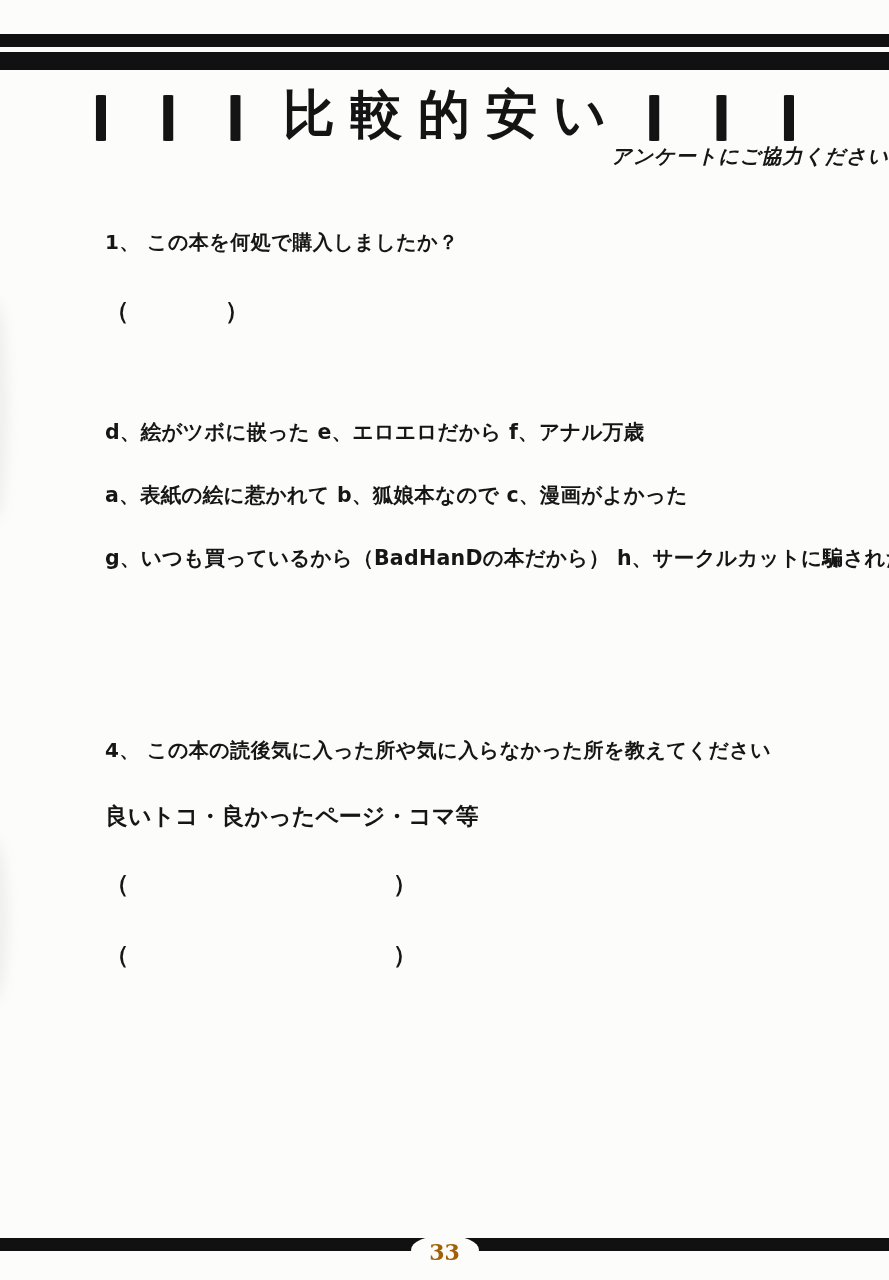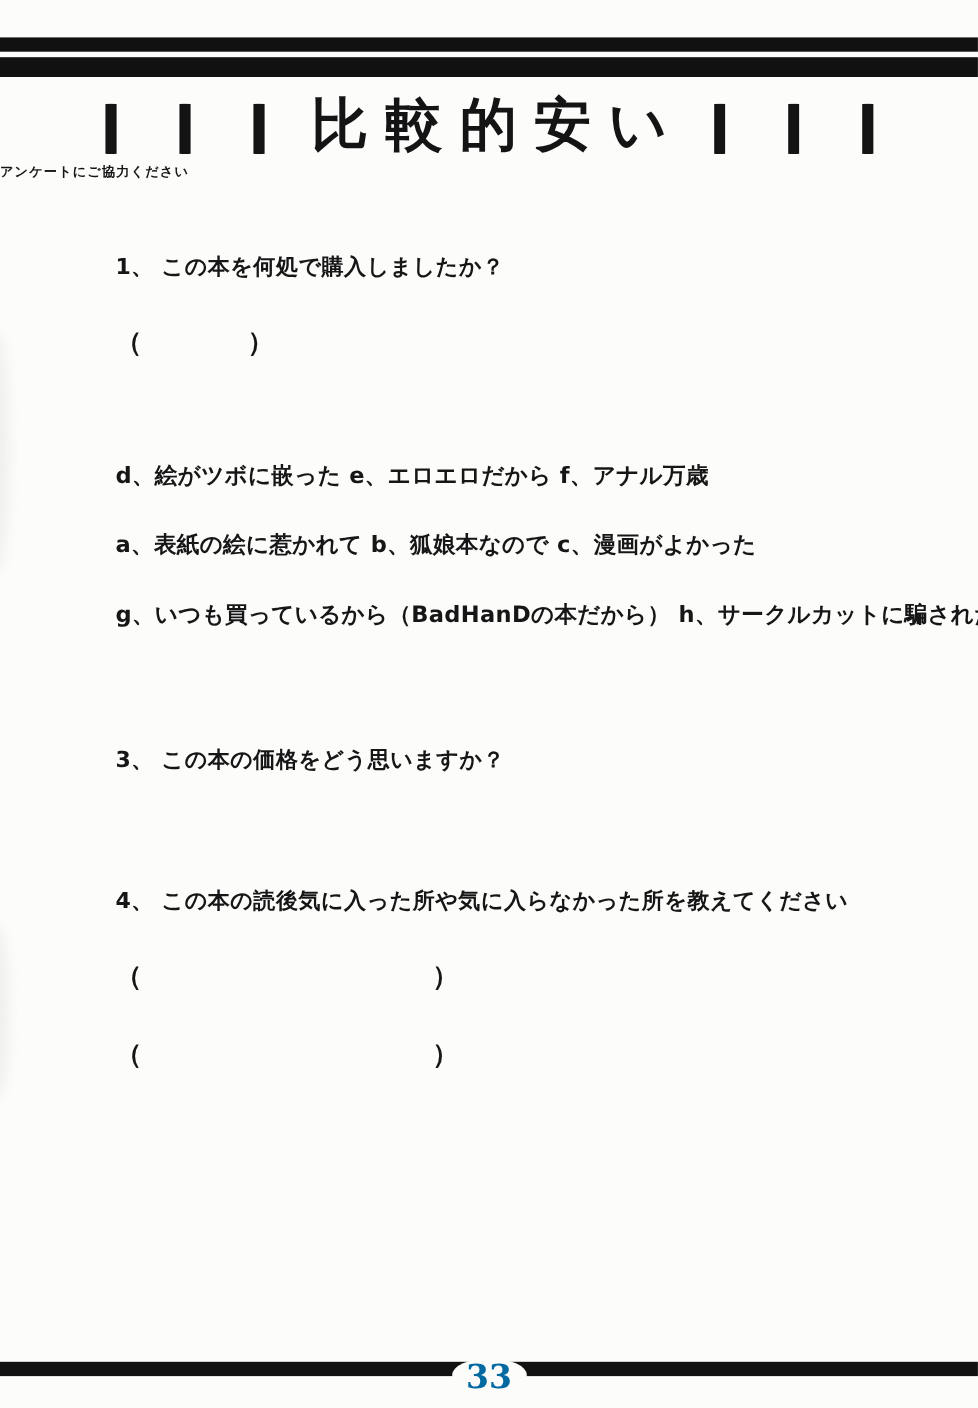--- a/index.html
+++ b/index.html
@@ -13,21 +13,21 @@
   .rule{position:absolute;left:0;right:0;background:#111;}
   .rule-thin{top:34px;height:13px;}
   .rule-thick{top:52px;height:18px;}
   
   .rule-bottom{top:1238px;height:13px;}
   .page-oval{
     position:absolute;top:1235px;left:50%;transform:translateX(-50%);
     width:68px;height:30px;background:#fcfcfb;border-radius:50%;
     display:flex;align-items:center;justify-content:center;z-index:2;
   }
-  .page-num{font-family:"DejaVu Serif",serif;font-size:30px;font-weight:700;color:#0369a1;margin-top:4px;}
+  .page-num{font-family:"DejaVu Serif",serif;font-size:22px;font-weight:700;color:#a16207;margin-top:4px;}
   
   .smudge{position:absolute;background:#c9c9c9;opacity:.25;filter:blur(6px);border-radius:50%;}
   .smudge1{left:-14px;top:300px;width:22px;height:220px;}
   .smudge2{left:-16px;top:840px;width:24px;height:160px;}
 
   .content{position:absolute;top:85px;left:0;right:0;}
 
   
   .title-row{
     display:flex;justify-content:center;align-items:center;gap:26px;
@@ -36,22 +36,23 @@
   .title-kanji{
     font-family:"DejaVu Serif",serif;font-size:52px;font-weight:700;
     letter-spacing:0.30em;margin-right:-0.30em;color:#141414;
   }
   .title-bars{
     font-size:44px;letter-spacing:0.55em;margin-right:-0.55em;color:#141414;
     text-shadow:1px 0 currentColor,2px 0 currentColor,3px 0 currentColor,
                -1px 0 currentColor,-2px 0 currentColor,-3px 0 currentColor;
   }
   .subtitle{
-    text-align:left;font-size:12px;line-height:22px;margin-top:2px;
+    text-align:right;font-size:20px;line-height:22px;margin-top:2px;
     letter-spacing:1px;
+    font-style:italic;
   }
 
   .questions{padding:0 40px 0 105px;}
   .qb{white-space:pre;}
   .q1{margin-top:22px;} .q2{margin-top:16px;} .q3{margin-top:28px;}
   .q4{margin-top:22px;}
   .h{font-size:20px;line-height:30px;letter-spacing:0.5px;}
   .h .qnum{margin-right:7px;}
   .opt{font-size:20.5px;line-height:25px;letter-spacing:0.3px;}
   .blank{font-size:24px;line-height:33px;}
@@ -81,25 +82,25 @@
       <div class="blank">（　　　　）</div>
     </div>
 
     <div class="qb q2">
       <div class="opt">d、絵がツボに嵌った e、エロエロだから f、アナル万歳</div>
       <div class="opt">a、表紙の絵に惹かれて b、狐娘本なので c、漫画がよかった</div>
       <div class="opt">g、いつも買っているから（BadHanDの本だから） h、サークルカットに騙された</div>
     </div>
 
     <div class="qb q3">
-      <div class="h"><span class="qnum">3、</span><span>この本の価格をどう思いますか？</span></div>
     </div>
 
     <div class="qb q4">
       <div class="h"><span class="qnum">4、</span><span>この本の読後気に入った所や気に入らなかった所を教えてください</span></div>
+      <div class="field">良いトコ・良かったページ・コマ等</div>
       <div class="blank">（　　　　　　　　　　　）</div>
       <div class="blank">（　　　　　　　　　　　）</div>
     </div>
 
   </div>
 
 </div>
 
 <div class="rule rule-bottom"></div>
 <div class="page-oval">

